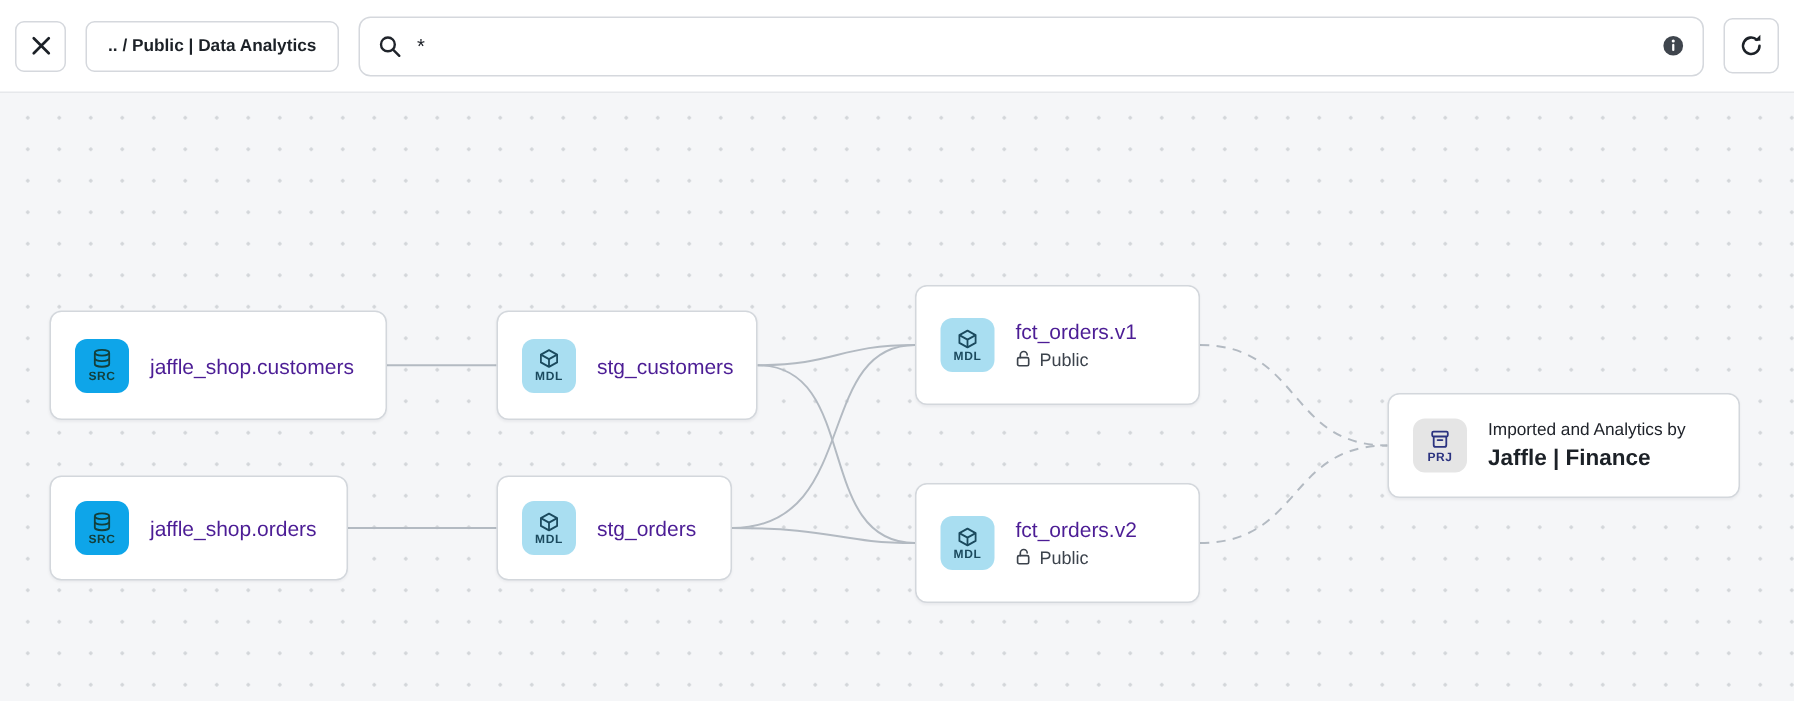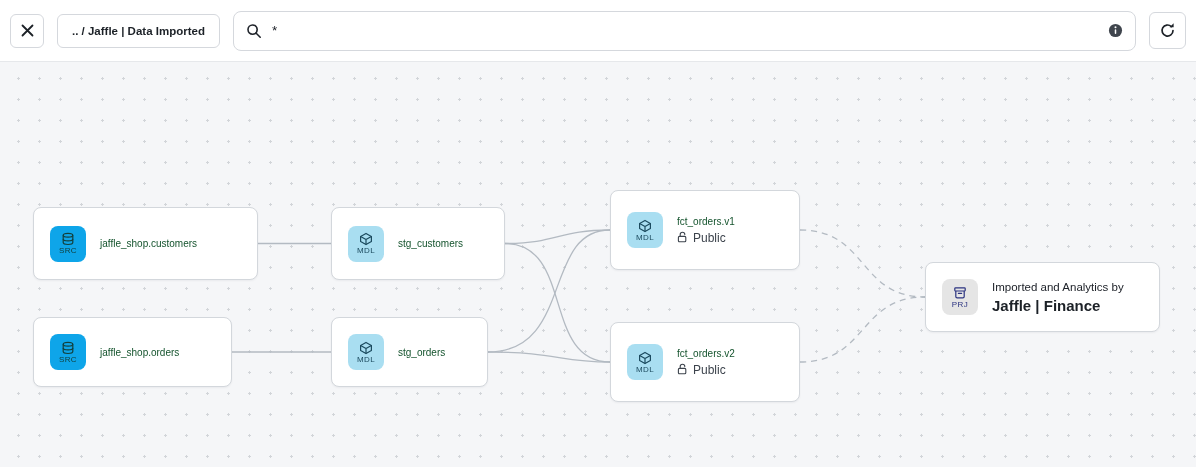--- a/index.html
+++ b/index.html
@@ -97,29 +97,29 @@
     border-radius: 8px;
     flex: 0 0 auto;
     display: flex;
     flex-direction: column;
     align-items: center;
     justify-content: center;
     gap: 1px;
   }
   .badge-label {
     font-size: 8px;
-    font-weight: 400;
+    font-weight: 700;
     letter-spacing: .4px;
     line-height: 1;
   }
   .badge-src { background: #0ea5e9; color: #13403c; }
   .badge-mdl { background: #a9def1; color: #1b4a5e; }
   .badge-prj { background: #e5e5e5; color: #2b3380; align-items: center; }
 
-  .node-title { font-size: 10px; color: #14532d; white-space: nowrap; }
+  .node-title { font-size: 14px; color: #4c1d95; white-space: nowrap; }
   .node-text { display: flex; flex-direction: column; gap: 4px; }
   .node-sub {
     display: flex;
     gap: 5px;
     font-size: 12px;
     color: #3c434c;
   }
   .node-pretitle { font-size: 11.5px; color: #20242b; white-space: nowrap; }
   .node-maintitle { font-size: 15px; font-weight: 600; color: #1c2127; white-space: nowrap; }
 </style>
@@ -128,21 +128,21 @@
 
 <div class="toolbar">
 
   <button class="tb-btn">
     <svg width="13" height="13" viewBox="0 0 13 13">
       <path d="M1.5 1.5 L11.5 11.5 M11.5 1.5 L1.5 11.5" stroke="#1c2127" stroke-width="1.8" stroke-linecap="round"></path>
     </svg>
   </button>
 
   <button class="tb-btn breadcrumb-btn">
-    <span>.. / Jaffle | Data Imported</span>
+    <span>.. / Public | Data Analytics</span>
   </button>
 
   <div class="search-box">
     <svg width="16" height="16" viewBox="0 0 16 16">
       <circle cx="6.6" cy="6.6" r="4.6" fill="none" stroke="#20242b" stroke-width="1.6"></circle>
       <path d="M10.2 10.2 L14.2 14.2" stroke="#20242b" stroke-width="1.6" stroke-linecap="round"></path>
     </svg>
     <input type="text" value="*" style="">
     <svg width="15" height="15" viewBox="0 0 16 16">
       <circle cx="8" cy="8" r="7" fill="#3f454d"></circle>

